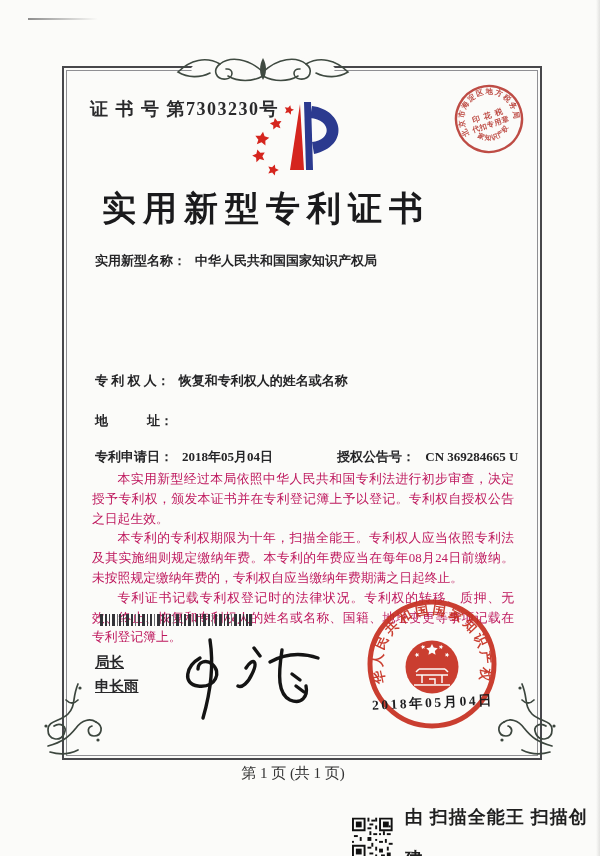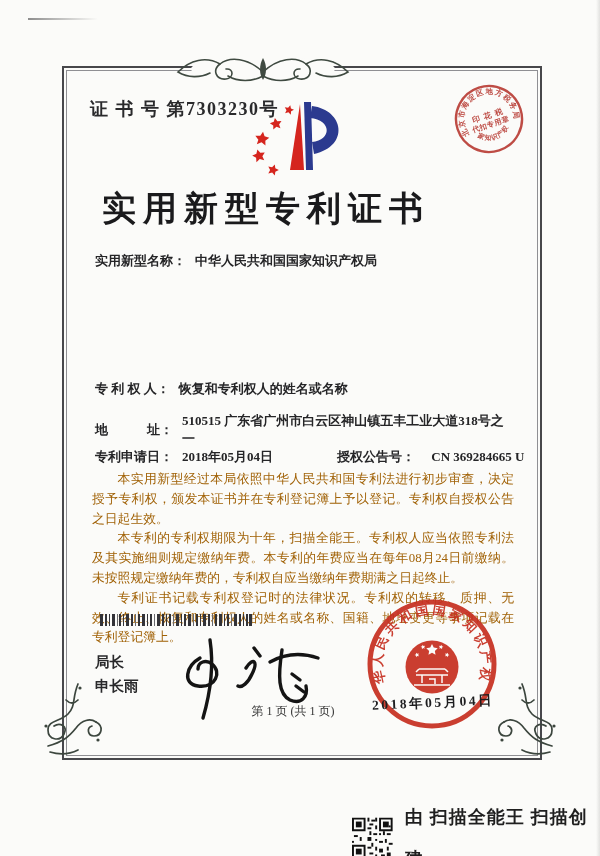--- a/index.html
+++ b/index.html
@@ -13,33 +13,33 @@
   .frame::before{content:"";position:absolute;inset:2px;border:1px solid #8f8f93;}
   .cert-no{position:absolute;left:90px;top:97px;font-size:18px;font-weight:bold;letter-spacing:1.5px;color:#2a2a2c;}
   .logo{position:absolute;left:240px;top:94px;}
   .tax-stamp{position:absolute;left:452px;top:82px;transform:rotate(-18deg);}
   .title{position:absolute;left:62px;top:186px;width:408px;text-align:center;
          font-size:34px;font-weight:bold;letter-spacing:7px;color:#1a1a1c;}
   .frow{position:absolute;left:95px;display:flex;align-items:center;
         font-size:13px;font-weight:bold;color:#252527;line-height:18px;white-space:nowrap;}
   .frow .lab{margin-right:9px;}
   .frow .val .l2{display:block;}
-  .r1{top:252px}.r2{top:284px}.r3{top:316px}.r4{top:348px}.r5{top:380px}.r6{top:412px}.r7{top:448px}
+  .r1{top:252px}.r2{top:284px}.r3{top:316px}.r4{top:348px}.r5{top:372px}.r6{top:412px}.r7{top:448px}
   .grant-no{position:absolute;left:337px;top:448px;font-size:13px;font-weight:bold;white-space:nowrap;color:#252527;}
-  .grant-no .lab{margin-right:13px;}
+  .grant-no .lab{margin-right:7px;}
   .bodytext{position:absolute;left:92px;top:470px;width:422px;font-size:12.8px;line-height:19.8px;
-            text-align:justify;color:#a16207;font-weight:500;}
+            text-align:justify;color:#be185d;font-weight:500;}
   .bodytext p{margin:0;text-indent:2em;}
   .barcode{position:absolute;left:100px;top:614px;}
-  .signer{position:absolute;left:95px;top:650px;font-size:14.5px;font-weight:bold;color:#29292b;line-height:24px;}
+  .signer{position:absolute;left:95px;top:650px;font-size:14.5px;font-weight:bold;color:#29292b;line-height:24px;text-decoration:underline;}
   .signature{position:absolute;left:170px;top:628px;}
   .seal{position:absolute;left:363px;top:597px;}
   .seal-date{position:absolute;left:357px;top:694px;width:152px;text-align:center;
              font-size:13.5px;font-weight:bold;letter-spacing:2.5px;color:#1d1d1f;transform:rotate(-2.5deg);}
-  .page-info{position:absolute;left:62px;top:703px;width:462px;text-align:center;font-size:12px;color:#333;}
+  .page-info{position:absolute;left:62px;top:764px;width:462px;text-align:center;font-size:15px;color:#333;}
   .flourish-top{position:absolute;left:168px;top:48px;}
   .flourish-bl{position:absolute;left:36px;top:680px;}
   .flourish-br{position:absolute;left:480px;top:680px;transform:scaleX(-1);}
   .scan-footer{position:absolute;left:352px;top:796px;display:flex;align-items:center;}
   .scan-footer .qr{margin-right:12px;}
   .scan-footer .txt{font-family:"Liberation Sans", sans-serif;font-size:18px;font-weight:600;
                     color:#1f1f1f;letter-spacing:1px;line-height:42px;}
   .sealtext{font-family:"Liberation Serif", serif;}
 </style>
 </head>
@@ -133,21 +133,20 @@
   <div class="frow r1">
     <span class="lab">实用新型名称：</span>
     <span class="val">中华人民共和国国家知识产权局</span>
   </div>
   <div class="frow r5">
     <span class="lab">专 利 权 人：</span>
     <span class="val">恢复和专利权人的姓名或名称</span>
   </div>
   <div class="frow r6">
     <span class="lab">地　　　址：</span>
-    <span class="val"><span>510515 广东省广州市白云区神山镇五丰工业大道318号之</span><span class="l2">一</span></span>
   </div>
   <div class="frow r7">
     <span class="lab">专利申请日：</span>
     <span class="val">2018年05月04日</span>
   </div>
   <div class="grant-no">
     <span class="lab">授权公告号：</span>
     <span class="val">CN 369284665 U</span>
   </div>
 

